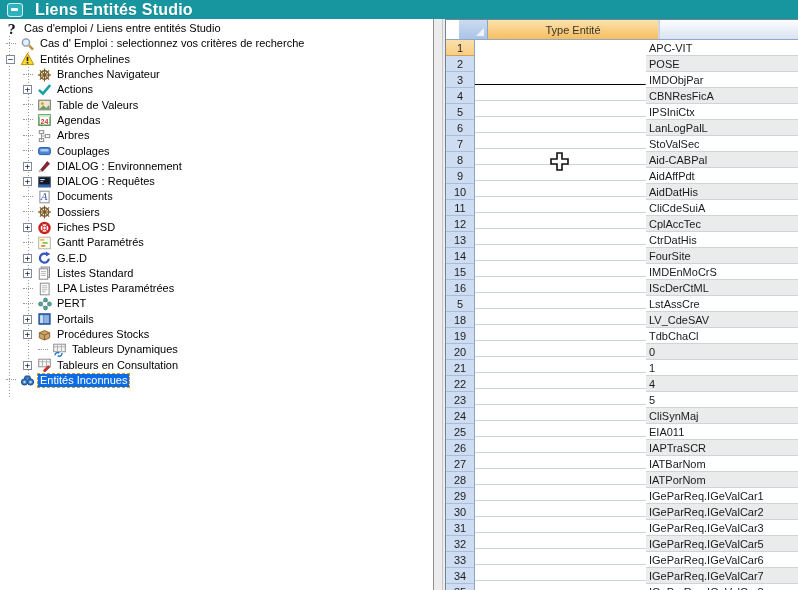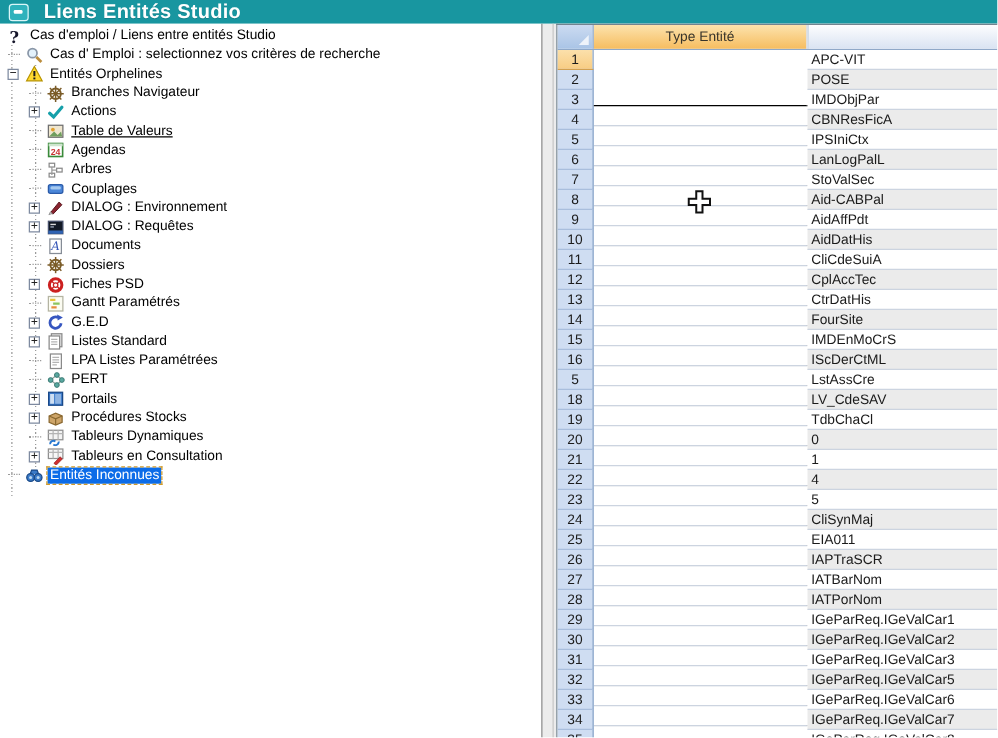--- a/index.html
+++ b/index.html
@@ -48,21 +48,21 @@
     position:absolute;left:433px;top:19px;width:12px;height:571px;background:#ececec;
     border-left:1px solid #8f8f8f;box-sizing:border-box;
   }
   .gutter::after{content:"";position:absolute;right:2px;top:0;bottom:0;width:1px;background:#c6c6c6;}
   
   .grid-panel{
     position:absolute;left:445px;top:19px;width:353px;height:571px;overflow:hidden;
     border-left:1px solid #73838f;border-top:1px solid #73838f;box-sizing:border-box;background:#ffffff;
     font-size:11px;color:#1a1a1a;
   }
-  .ghead{display:flex;height:19px;border-bottom:1px solid #8fa8c8;}
+  .ghead{display:flex;height:19px;border-bottom:1px solid #8fa8c8;padding-left:13px;}
   .gh-corner{
     width:29px;flex:0 0 auto;position:relative;box-sizing:border-box;
     background:linear-gradient(#ccdbf1,#a9c4e6);border-right:1px solid #8aa5c8;
   }
   .gh-corner::after{
     content:"";position:absolute;right:3px;bottom:3px;width:0;height:0;
     border-left:8px solid transparent;border-bottom:8px solid #eef3fa;
   }
   .gh-type{
     width:171px;flex:0 0 auto;box-sizing:border-box;display:flex;align-items:center;justify-content:center;
@@ -159,21 +159,21 @@
           <span class="expander">+</span>
         </span>
     <span class="ticon">
           <svg width="15" height="14" viewBox="0 0 14 14">
             <path d="M2.2 7.6 L5.4 10.6 L12 2.8" stroke="#16a0aa" stroke-width="2.6" fill="none" stroke-linecap="round"></path>
           </svg>
         </span>
     <span class="tlabel">Actions</span>
   </div>
 
-  <div class="trow" style="padding-left: 23px; text-decoration: underline;">
+  <div class="trow" style="padding-left: 23px;">
     <span class="slot">
           <span class="stub"></span>
         </span>
     <span class="ticon">
           <svg width="15" height="14" viewBox="0 0 14 14">
             <rect x="1.2" y="2.2" width="11.6" height="9.6" fill="#efe6cf" stroke="#6f6f6f"></rect>
             <circle cx="4.8" cy="5.6" r="1.5" fill="#e0a030"></circle>
             <path d="M1.8 11.2 L5.8 7.2 L8.6 10 L11.4 7.2 L12.2 11.2 Z" fill="#6f9e5e"></path>
           </svg>
         </span>
@@ -399,21 +399,21 @@
         </span>
     <span class="ticon">
           <svg width="15" height="14" viewBox="0 0 14 14">
             <path d="M1.8 4.8 L7 2.6 L12.2 4.8 L12.2 9.8 L7 12 L1.8 9.8 Z" fill="#cda468" stroke="#8a6830"></path>
             <path d="M1.8 4.8 L7 7 L12.2 4.8 M7 7 V12" fill="none" stroke="#8a6830"></path>
           </svg>
         </span>
     <span class="tlabel">Procédures Stocks</span>
   </div>
 
-  <div class="trow" style="padding-left: 23px;">
+  <div class="trow" style="padding-left: 38px;">
     <span class="slot">
           <span class="stub"></span>
         </span>
     <span class="ticon">
           <svg width="15" height="14" viewBox="0 0 14 14">
             <rect x="1.2" y="1.2" width="11.6" height="7.6" fill="#f4f4f4" stroke="#909090"></rect>
             <path d="M1.2 3.8 H12.8 M5 1.2 V8.8 M9 1.2 V8.8" stroke="#b4b4b4"></path>
             <path d="M2.6 12.4 a2.6 2.6 0 0 1 4.2-2.2" stroke="#2878d0" fill="none" stroke-width="1.5"></path>
             <path d="M9.4 10.2 a2.6 2.6 0 0 1 -4.2 2.4" stroke="#2878d0" fill="none" stroke-width="1.5"></path>
           </svg>

